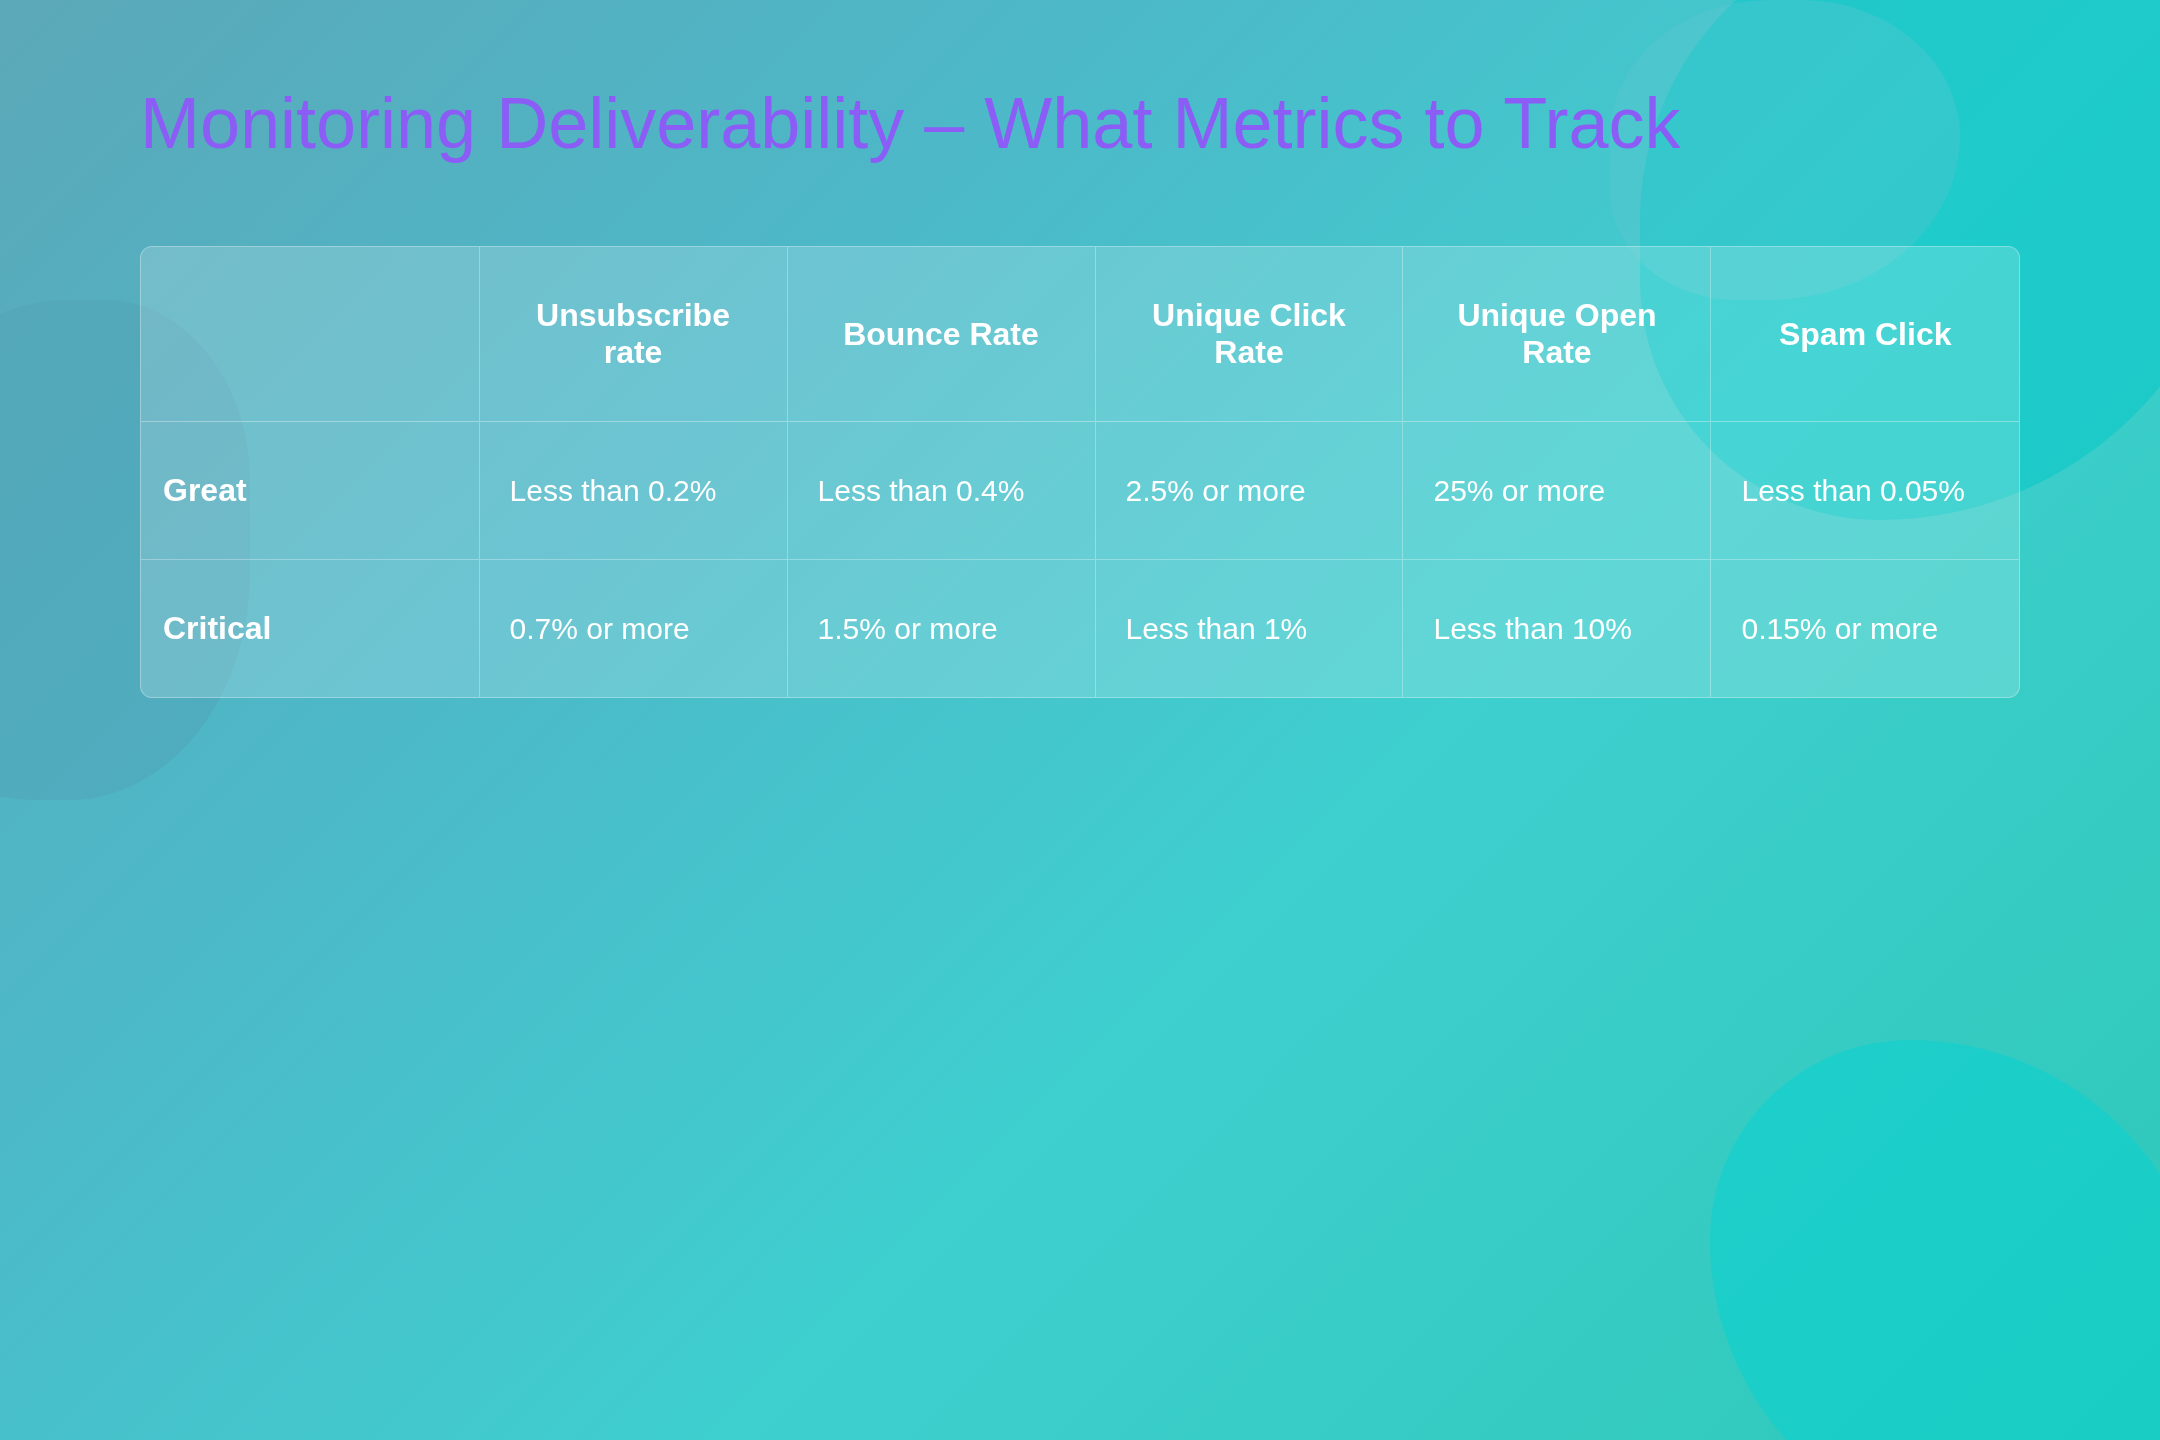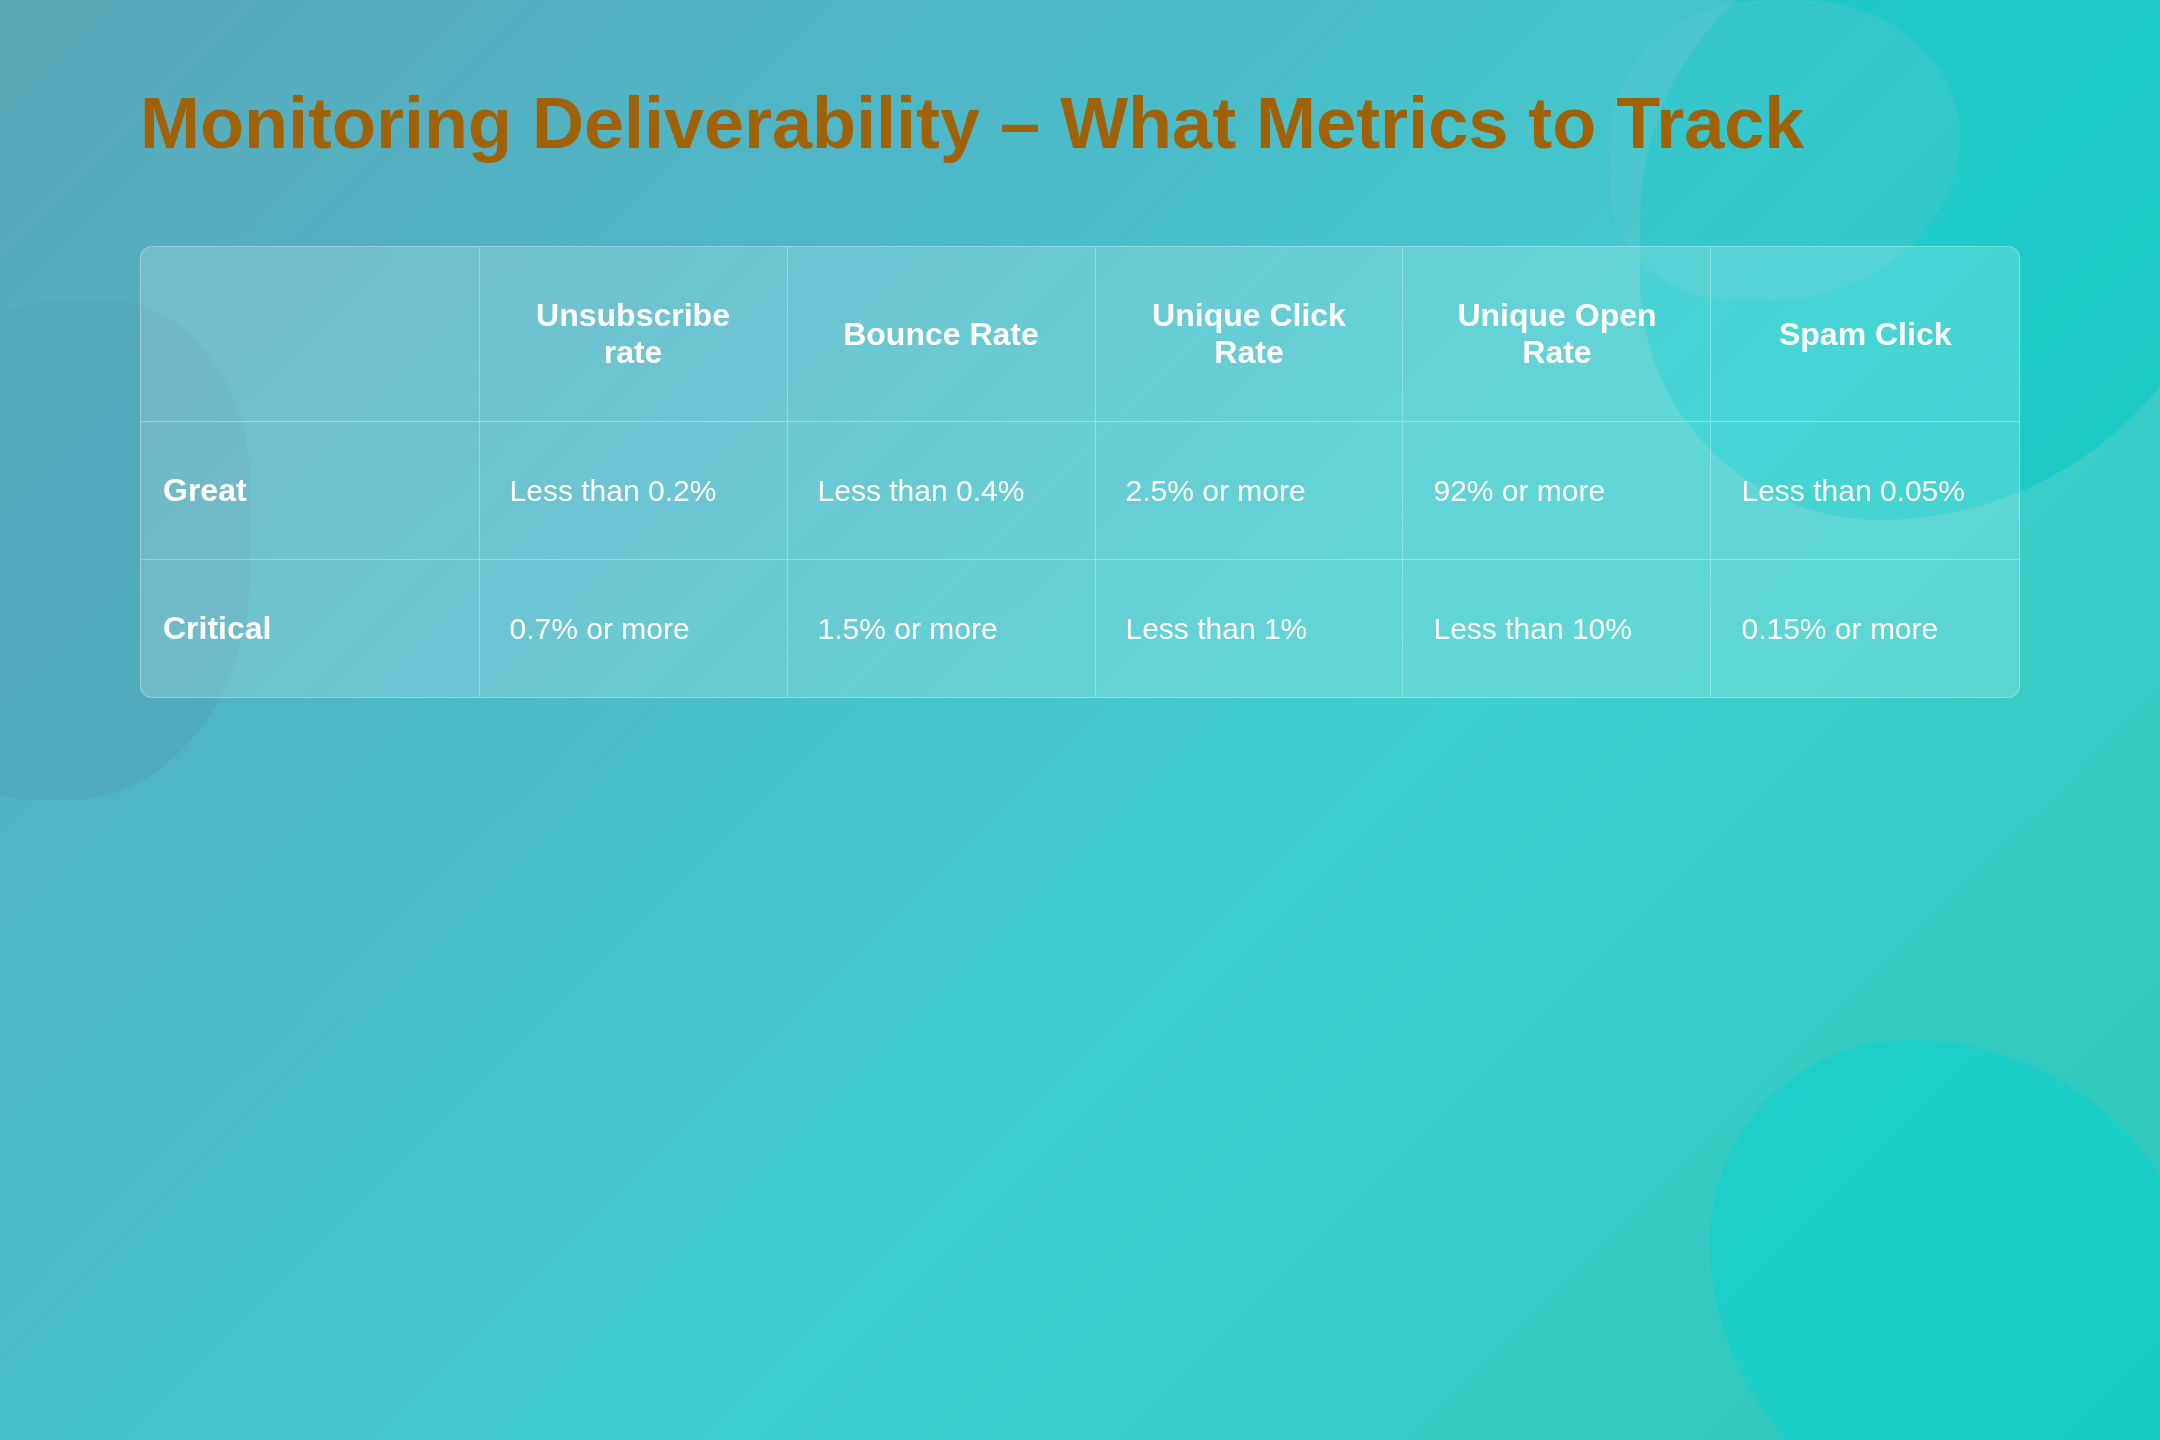--- a/index.html
+++ b/index.html
@@ -57,23 +57,23 @@
       z-index: 0;
     }
 
     .content {
       position: relative;
       z-index: 1;
       padding: 80px 140px;
     }
 
     .page-title {
-      color: #a16207;
+      color: #8b5cf6;
       font-size: 72px;
-      font-weight: 700;
+      font-weight: 400;
       margin-bottom: 80px;
       line-height: 1.2;
     }
 
     .table-container {
       background: rgba(255, 255, 255, 0.18);
       border-radius: 12px;
       overflow: hidden;
       border: 1px solid rgba(255, 255, 255, 0.3);
     }
@@ -155,21 +155,21 @@
           <th>Unique Open Rate</th>
           <th>Spam Click</th>
         </tr>
       </thead>
       <tbody id="table-body">
       <tr>
             <td>Great</td>
             <td>Less than 0.2%</td>
             <td>Less than 0.4%</td>
             <td>2.5% or more</td>
-            <td>92% or more</td>
+            <td>25% or more</td>
             <td>Less than 0.05%</td>
           </tr>
           <tr>
             <td>Critical</td>
             <td>0.7% or more</td>
             <td>1.5% or more</td>
             <td>Less than 1%</td>
             <td>Less than 10%</td>
             <td>0.15% or more</td>
           </tr>

